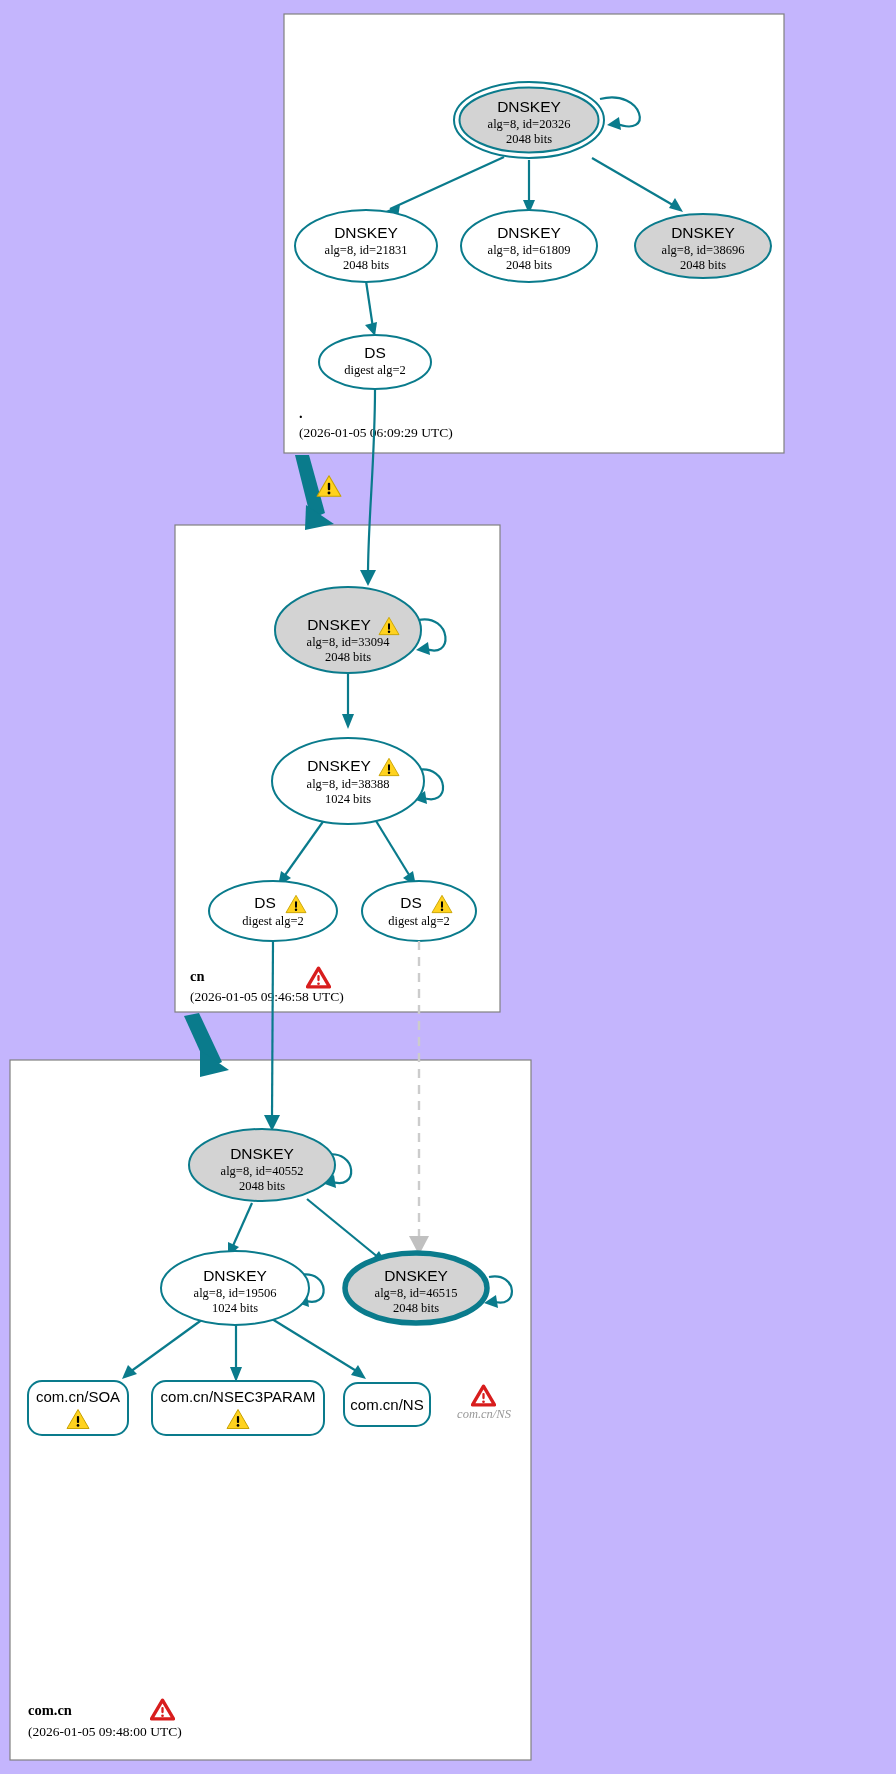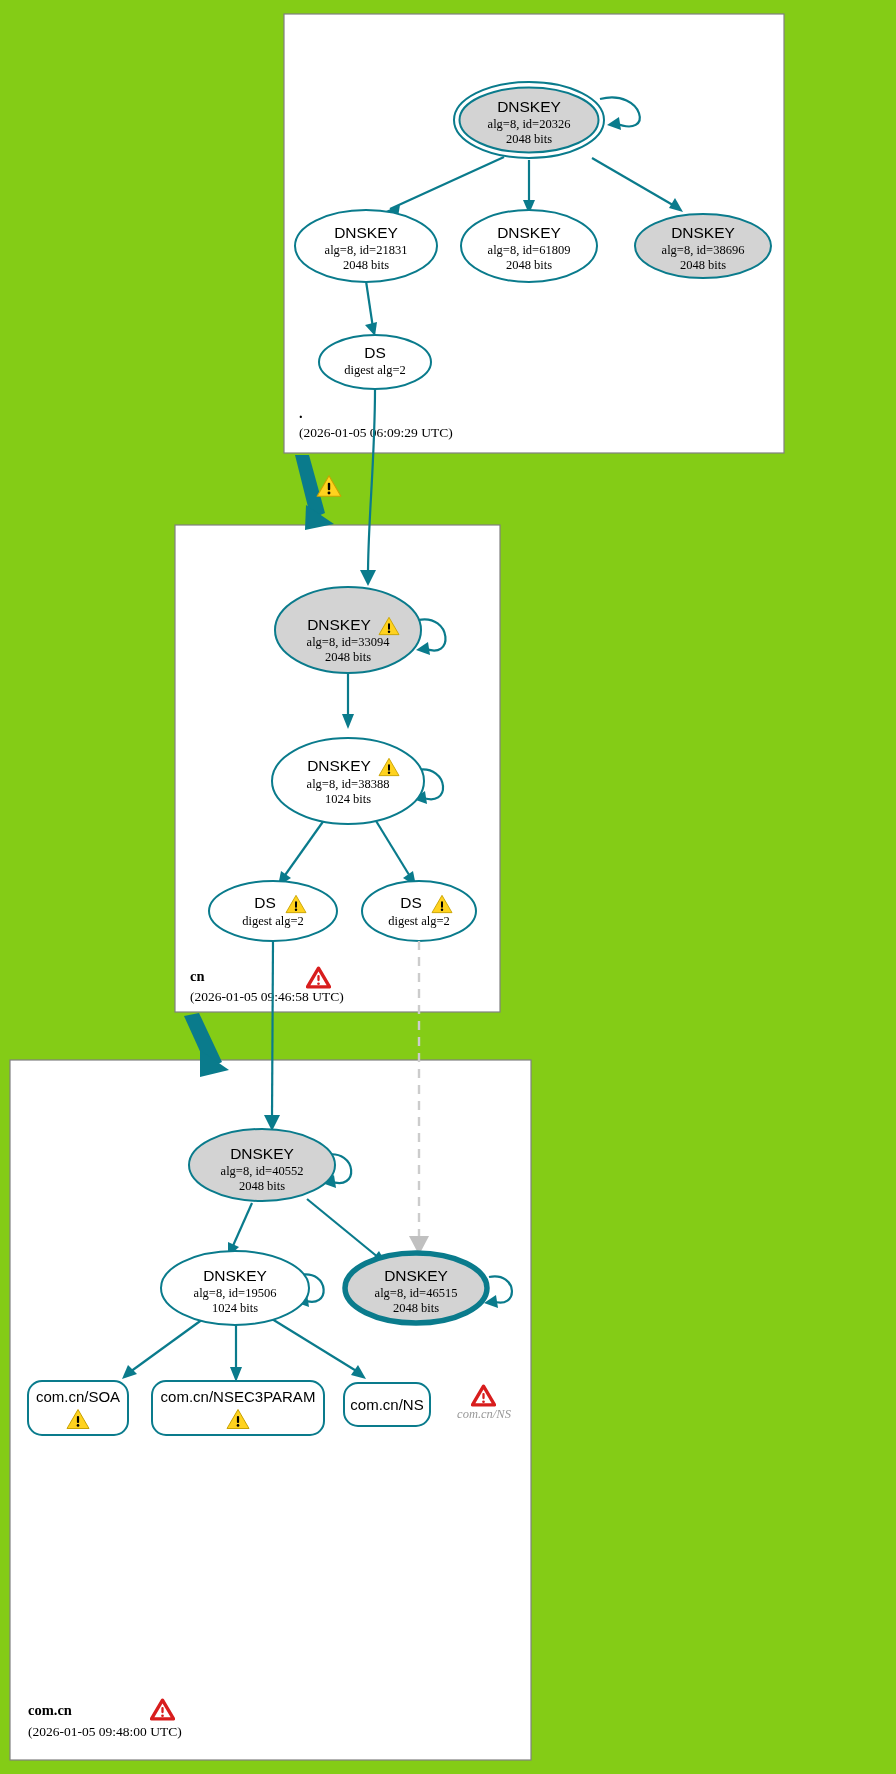--- a/index.html
+++ b/index.html
@@ -4,21 +4,21 @@
 <style>
   html, body {
     margin: 0;
     padding: 0;
     background: #ffffff;
   }
   #canvas {
     position: relative;
     width: 896px;
     height: 1774px;
-    background: #84cc16;
+    background: #c4b5fd;
     font-family: "Liberation Sans", sans-serif;
   }
   svg#diagram {
     position: absolute;
     top: 0;
     left: 0;
     width: 896px;
     height: 1774px;
   }
   .zone-box {

